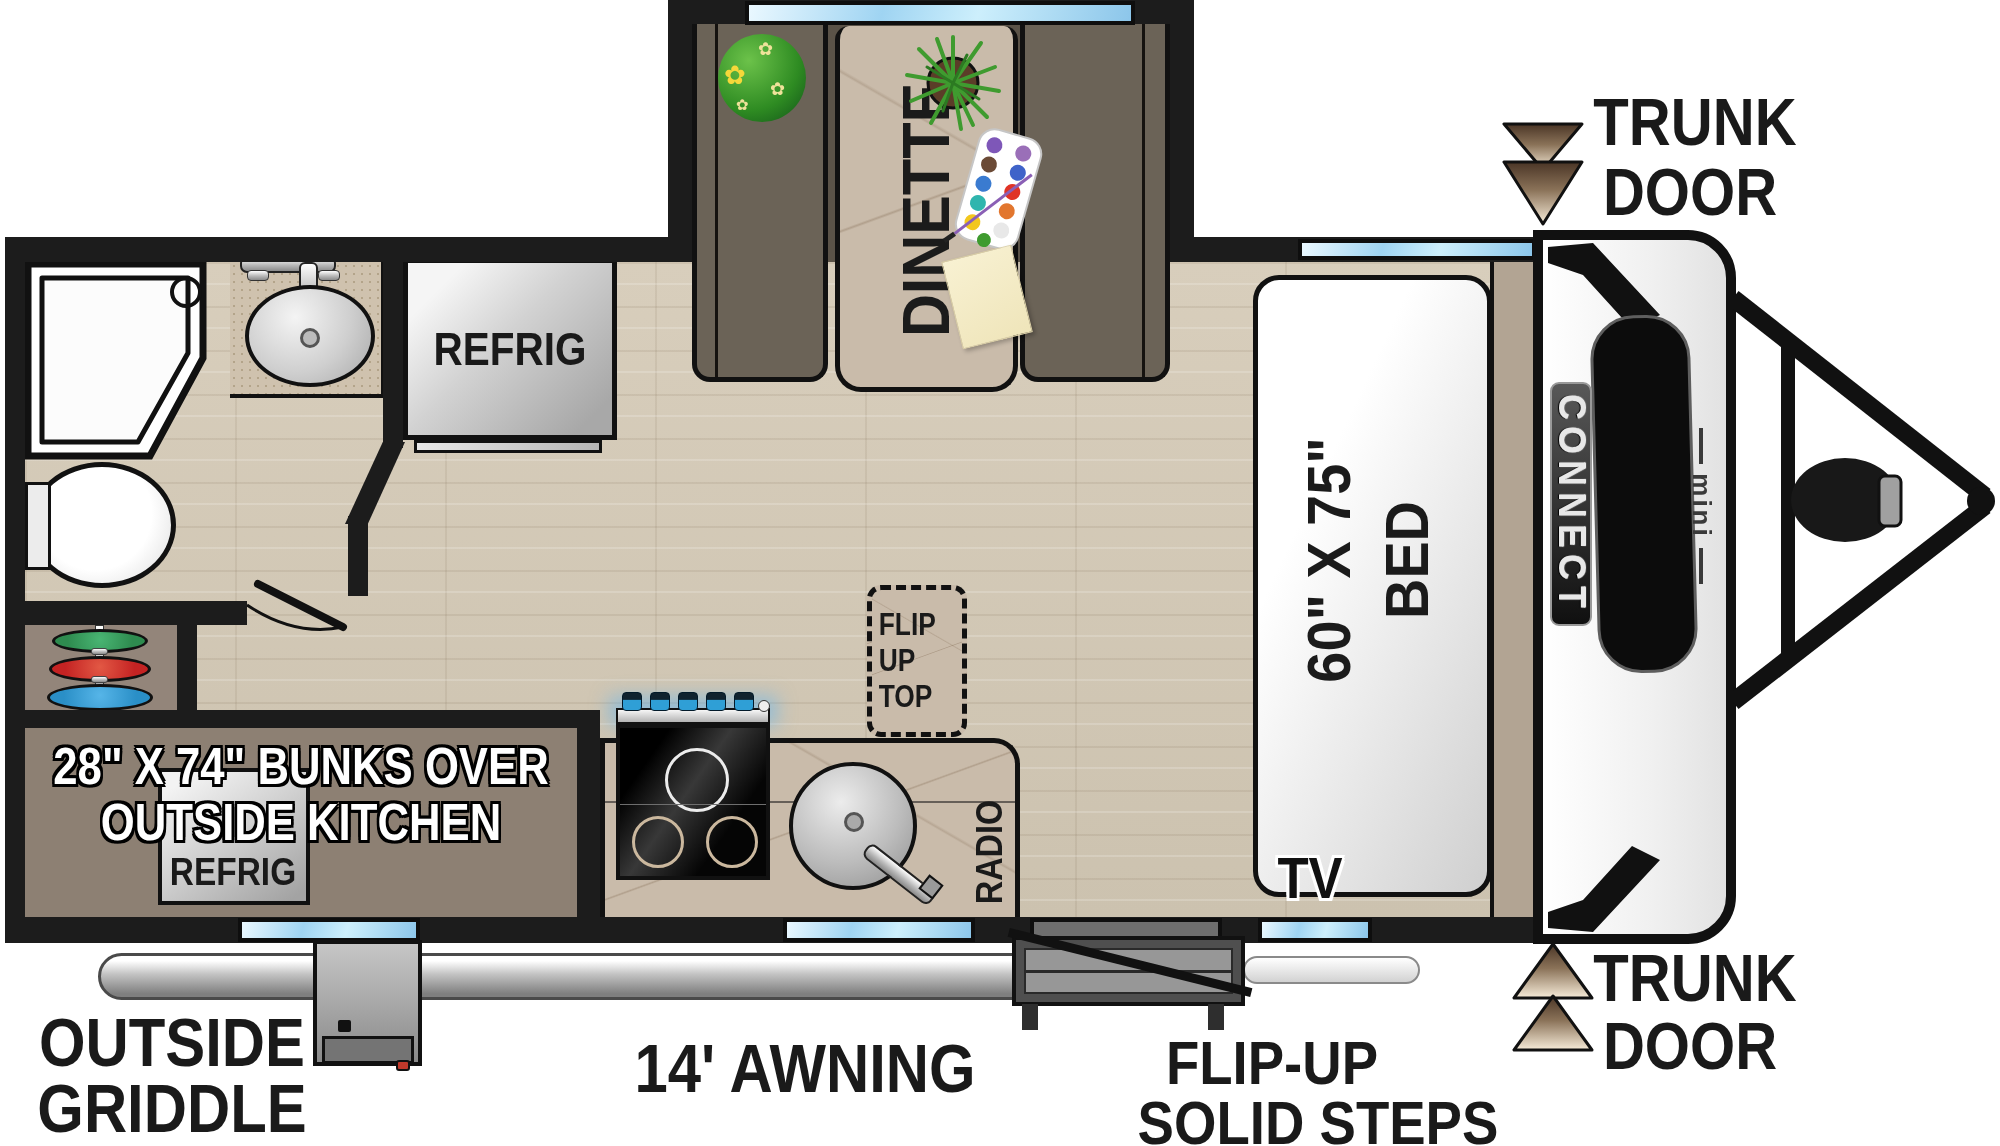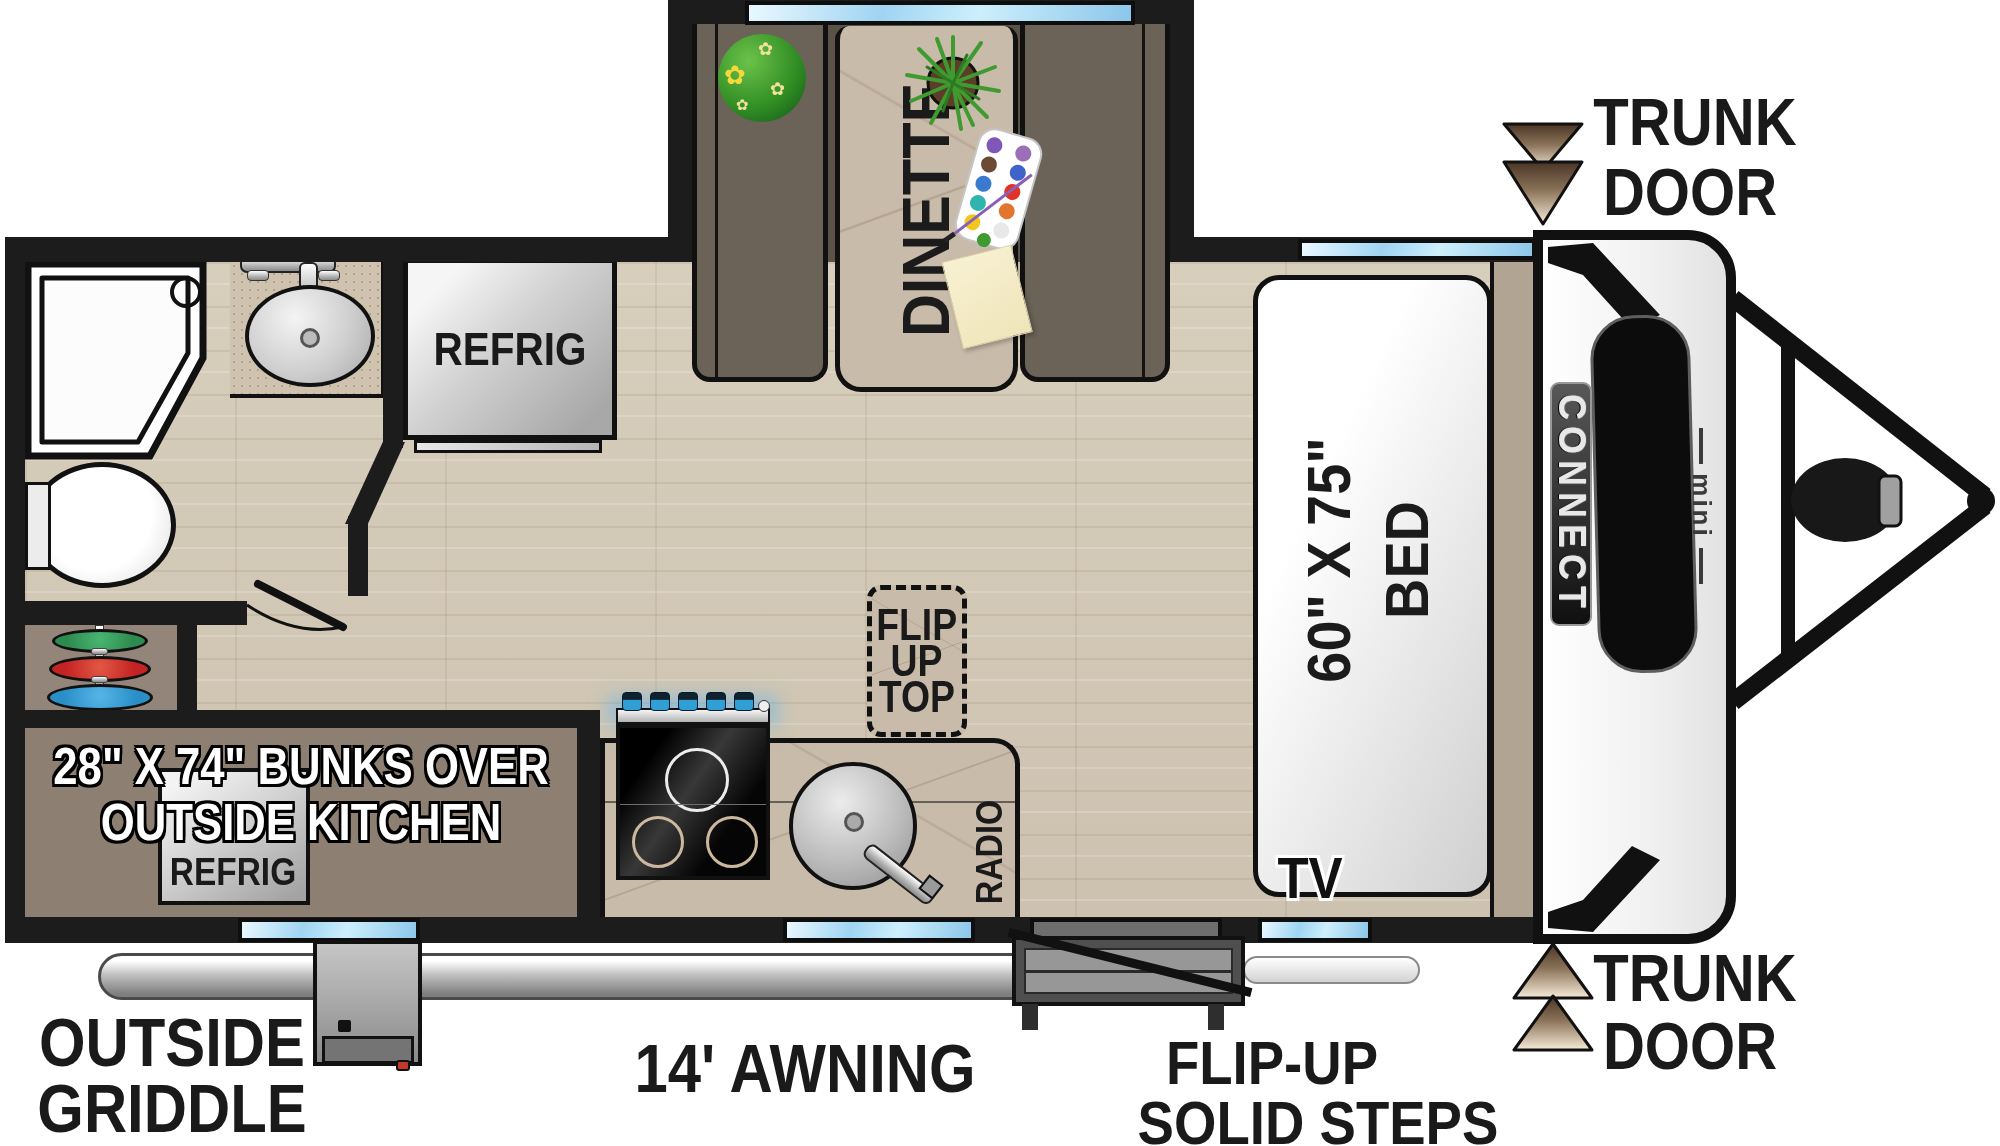--- a/index.html
+++ b/index.html
@@ -151,21 +151,21 @@
   </div>
 
   <div class="abs" style="left:789px;top:762px;width:128px;height:128px;border:4px solid #111;border-radius:50%;box-sizing:border-box;
               background:radial-gradient(circle at 40% 30%, #ececec, #bcbcbc 55%, #8f8f8f);"></div>
   <div class="abs" style="left:844px;top:812px;width:20px;height:20px;border:3px solid #555;border-radius:50%;background:#aaa;box-sizing:border-box;"></div>
   <div class="abs chrome" style="left:866px;top:840px;width:80px;height:13px;border:2px solid #222;border-radius:7px;transform:rotate(38deg);transform-origin:left center;"></div>
   <div class="abs" style="left:922px;top:878px;width:18px;height:18px;background:#9a9a9a;border:2px solid #111;transform:rotate(38deg);box-sizing:border-box;"></div>
   <div class="vlabel" style="left:990px;top:852px;font-size:36px;">RADIO</div>
 
   <div class="abs tan" style="left:867px;top:585px;width:100px;height:152px;border:5px dashed #111;border-radius:14px;box-sizing:border-box;
-              display:flex;flex-direction:column;align-items:center;justify-content:center;font-weight:700;font-size:44px;line-height:36px;color:#1a1a1a;">
+              display:flex;flex-direction:column;justify-content:center;font-weight:700;font-size:31px;line-height:36px;color:#1a1a1a;">
     <span style="transform:scaleX(.85);">FLIP</span>
     <span style="transform:scaleX(.85);">UP</span>
     <span style="transform:scaleX(.85);">TOP</span>
   </div>
 
   <div class="abs" style="left:25px;top:623px;width:152px;height:89px;background:var(--cabinet);"></div>
   <div class="abs chrome" style="left:95px;top:625px;width:9px;height:86px;border:1px solid #333;box-sizing:border-box;"></div>
   <div class="abs" style="left:52px;top:629px;width:96px;height:24px;border:3px solid #111;border-radius:50%;background:radial-gradient(circle at 50% 40%,#49b573,var(--plateGreen,#2e8b4f) 70%);box-sizing:border-box;"></div>
   <div class="abs" style="left:49px;top:656px;width:102px;height:26px;border:3px solid #111;border-radius:50%;background:radial-gradient(circle at 50% 40%,#e25844,var(--plateRed,#c42323) 70%);box-sizing:border-box;"></div>
   <div class="abs" style="left:47px;top:684px;width:106px;height:27px;border:3px solid #111;border-radius:50%;background:radial-gradient(circle at 50% 40%,#56b5e8,var(--plateBlue,#2a8fc7) 70%);box-sizing:border-box;"></div>

